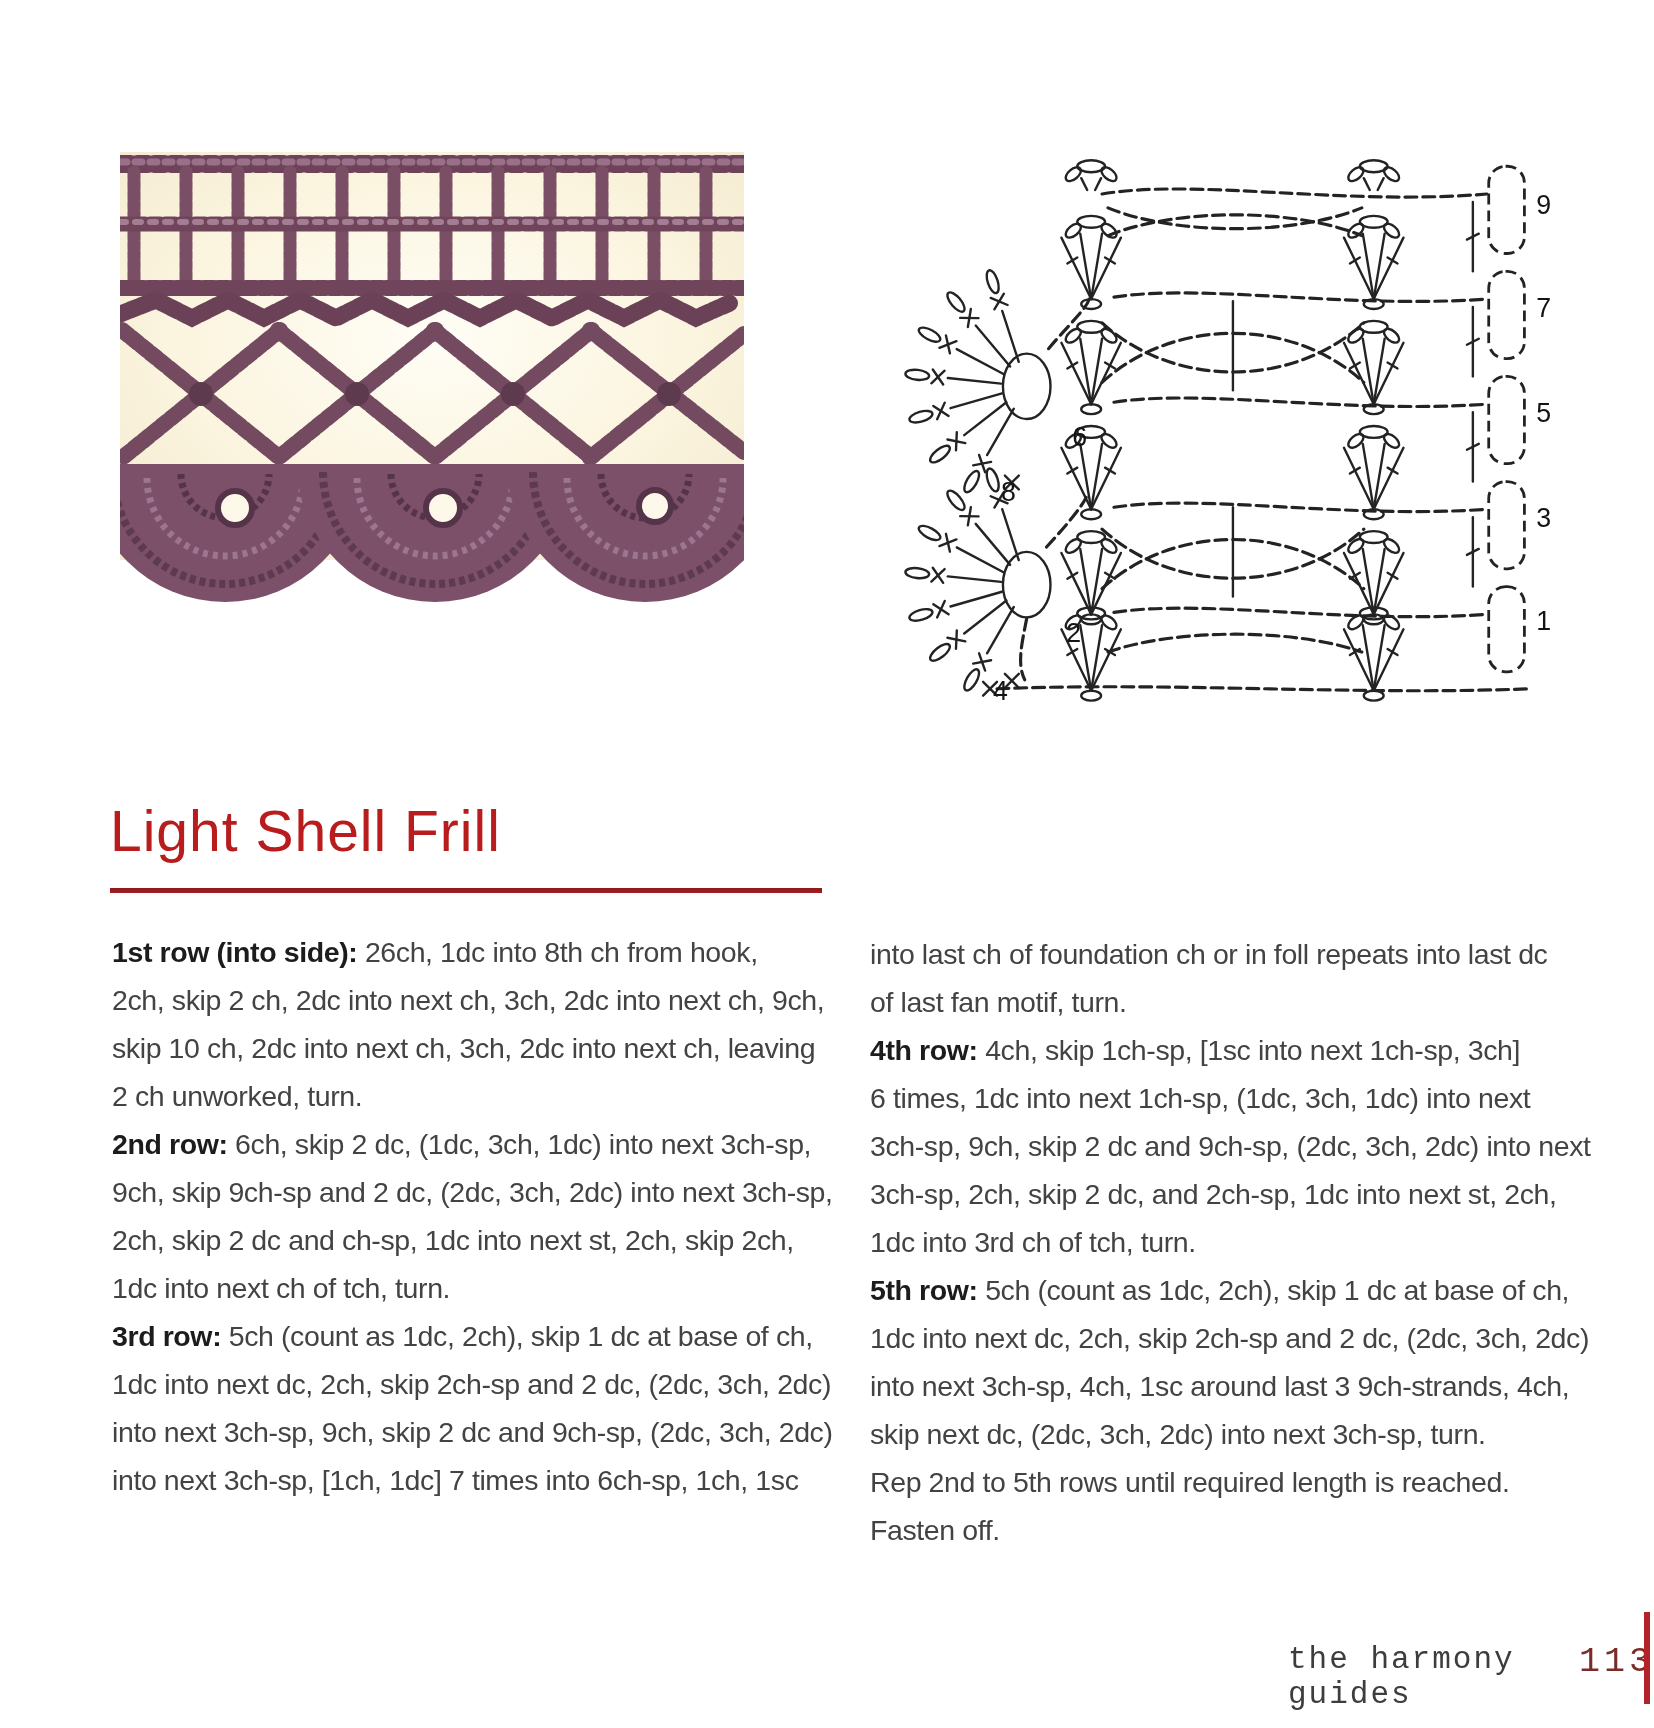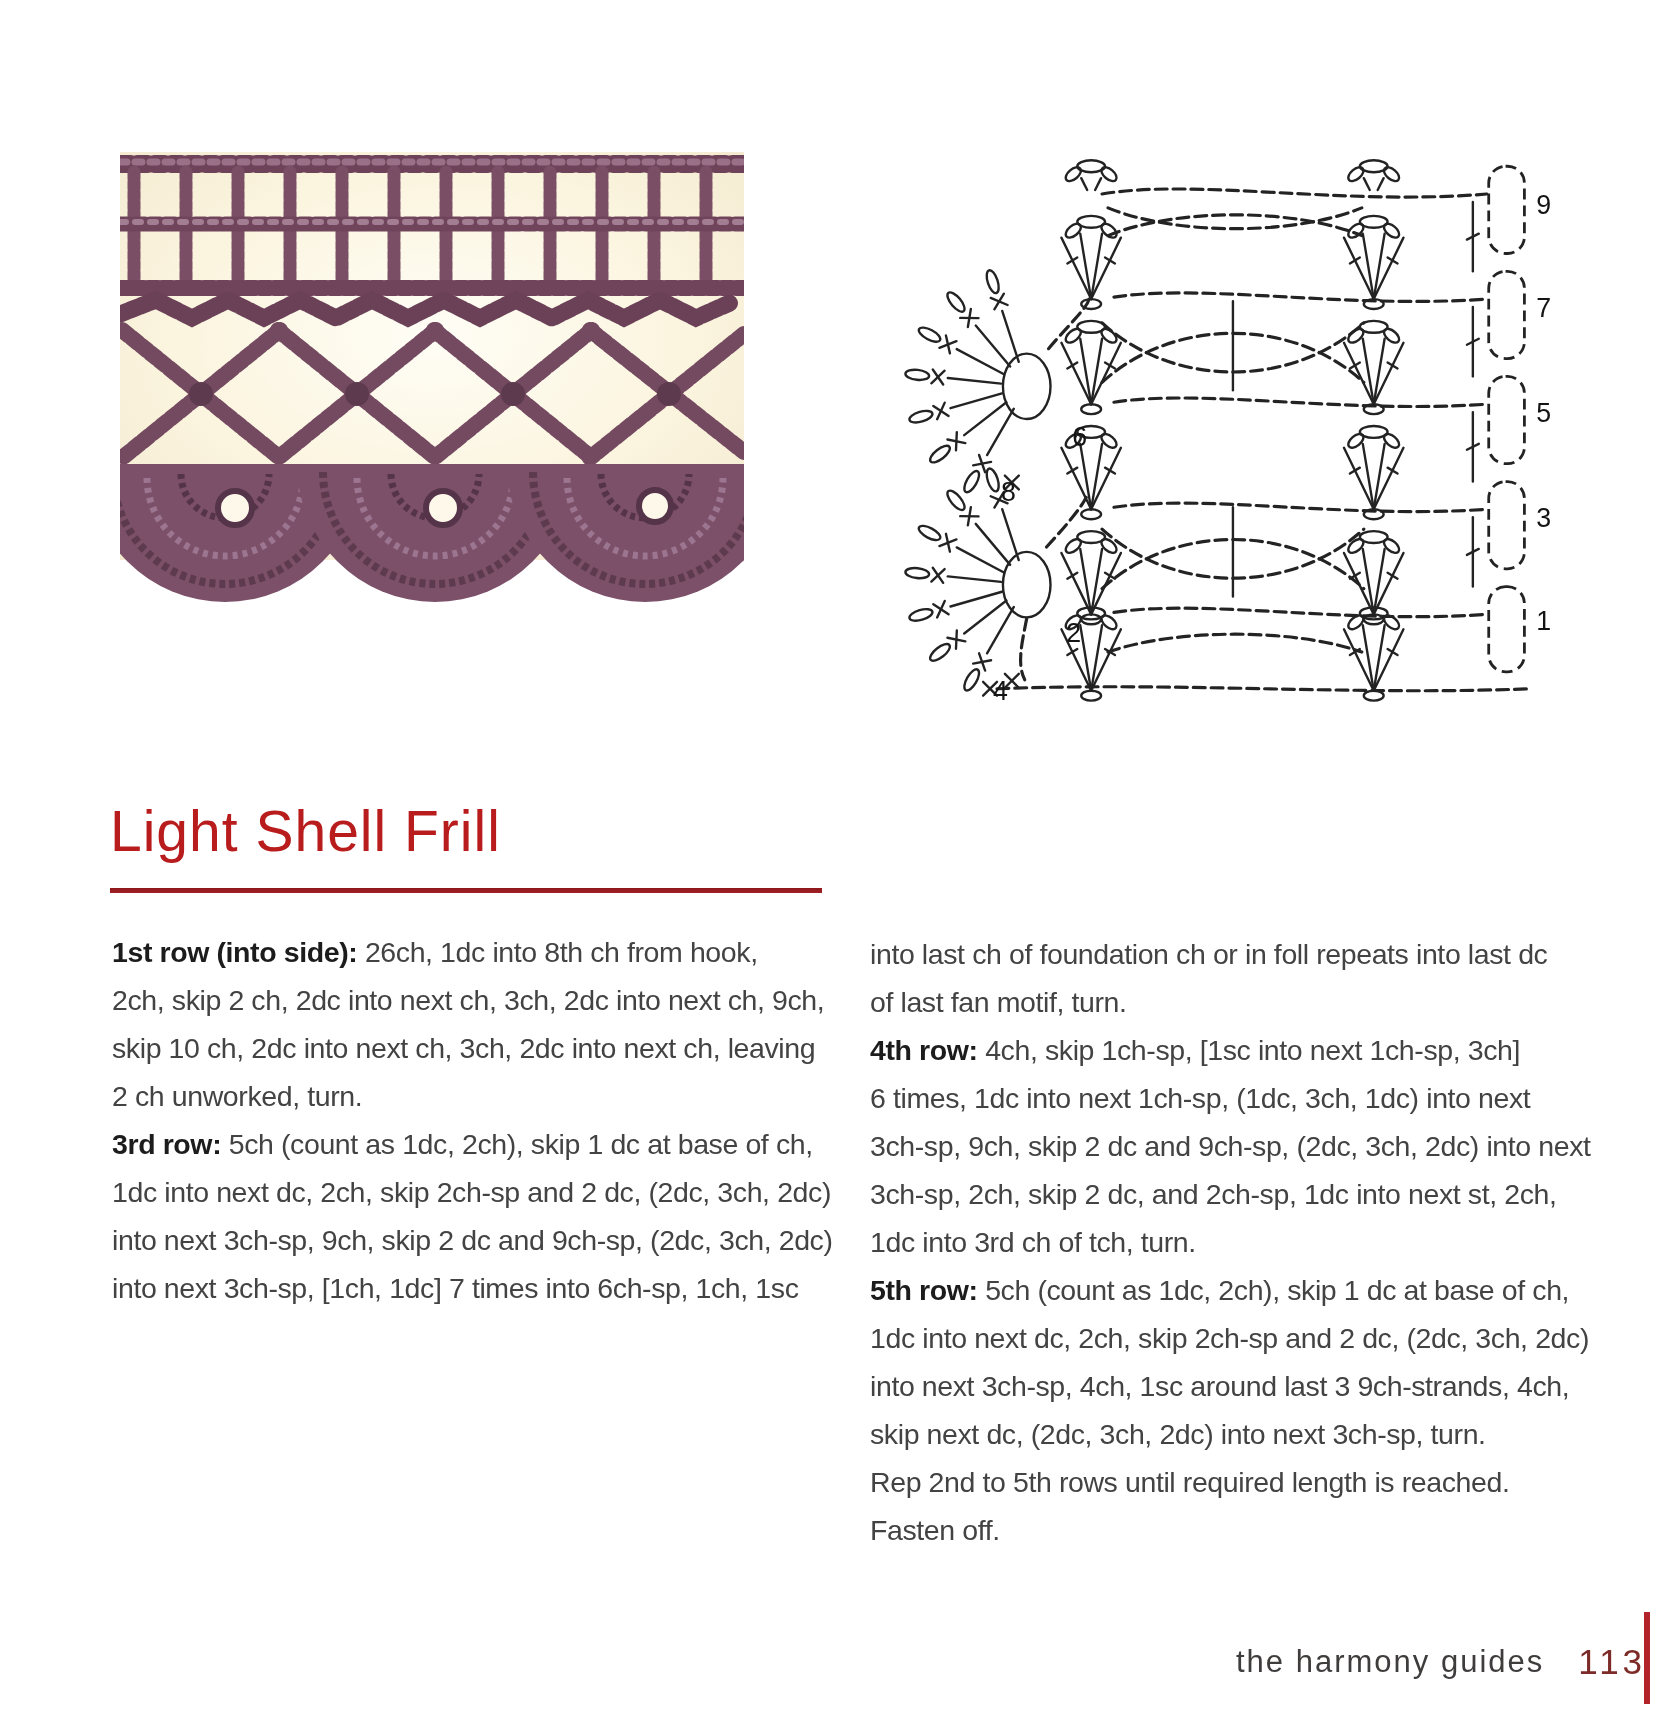--- a/index.html
+++ b/index.html
@@ -26,22 +26,22 @@
   
   .col{position:absolute;top:928px;font-size:28.5px;line-height:48px;color:#434343;
        letter-spacing:-0.4px;white-space:nowrap;}
   #left-column{left:112px;width:740px;}
   #right-column{left:870px;width:784px;top:930px;}
   .col p{margin:0;}
   .col p.space-after{margin-bottom:57px;}
   .col strong{color:#1c1c1c;font-weight:bold;}
 
   
-  #footer{position:absolute;left:1236px;top:1642px;display:flex;align-items:center;
-          font-family:Liberation Sans, sans-serif;}
+  #footer{position:absolute;left:1288px;top:1642px;display:flex;align-items:flex-start;
+          font-family:Liberation Mono, monospace;}
   #book-title{font-size:31px;color:#3f3c3c;letter-spacing:2px;}
   #page-number{font-size:35px;color:#7c2b28;margin-left:34px;letter-spacing:4px;}
   #edge-bar{position:absolute;left:1644px;top:1612px;width:6px;height:92px;background:#b3232a;}
 </style>
 </head>
 <body>
 
 <div id="page">
 
   <figure id="photo" style="margin:0">
@@ -254,20 +254,21 @@
         <text class="num" x="116" y="556">4</text>
       </g>
     </svg>
   </figure>
 
   <h1 id="title" style="margin:0;font-weight:400;">Light Shell Frill</h1>
   <div id="title-rule"></div>
 
   <div id="left-column" class="col">
       <p><strong>1st row (into side): </strong>26ch, 1dc into 8th ch from hook,<br>2ch, skip 2 ch, 2dc into next ch, 3ch, 2dc into next ch, 9ch,<br>skip 10 ch, 2dc into next ch, 3ch, 2dc into next ch, leaving<br>2 ch unworked, turn.</p>
+      <p><strong>2nd row: </strong>6ch, skip 2 dc, (1dc, 3ch, 1dc) into next 3ch-sp,<br>9ch, skip 9ch-sp and 2 dc, (2dc, 3ch, 2dc) into next 3ch-sp,<br>2ch, skip 2 dc and ch-sp, 1dc into next st, 2ch, skip 2ch,<br>1dc into next ch of tch, turn.</p>
       <p><strong>3rd row: </strong>5ch (count as 1dc, 2ch), skip 1 dc at base of ch,<br>1dc into next dc, 2ch, skip 2ch-sp and 2 dc, (2dc, 3ch, 2dc)<br>into next 3ch-sp, 9ch, skip 2 dc and 9ch-sp, (2dc, 3ch, 2dc)<br>into next 3ch-sp, [1ch, 1dc] 7 times into 6ch-sp, 1ch, 1sc</p>
     </div>
   <div id="right-column" class="col">
       <p>into last ch of foundation ch or in foll repeats into last dc<br>of last fan motif, turn.</p>
       <p><strong>4th row: </strong>4ch, skip 1ch-sp, [1sc into next 1ch-sp, 3ch]<br>6 times, 1dc into next 1ch-sp, (1dc, 3ch, 1dc) into next<br>3ch-sp, 9ch, skip 2 dc and 9ch-sp, (2dc, 3ch, 2dc) into next<br>3ch-sp, 2ch, skip 2 dc, and 2ch-sp, 1dc into next st, 2ch,<br>1dc into 3rd ch of tch, turn.</p>
       <p><strong>5th row: </strong>5ch (count as 1dc, 2ch), skip 1 dc at base of ch,<br>1dc into next dc, 2ch, skip 2ch-sp and 2 dc, (2dc, 3ch, 2dc)<br>into next 3ch-sp, 4ch, 1sc around last 3 9ch-strands, 4ch,<br>skip next dc, (2dc, 3ch, 2dc) into next 3ch-sp, turn.</p>
       <p>Rep 2nd to 5th rows until required length is reached.<br>Fasten off.</p>
     </div>
 
   <div id="footer">

